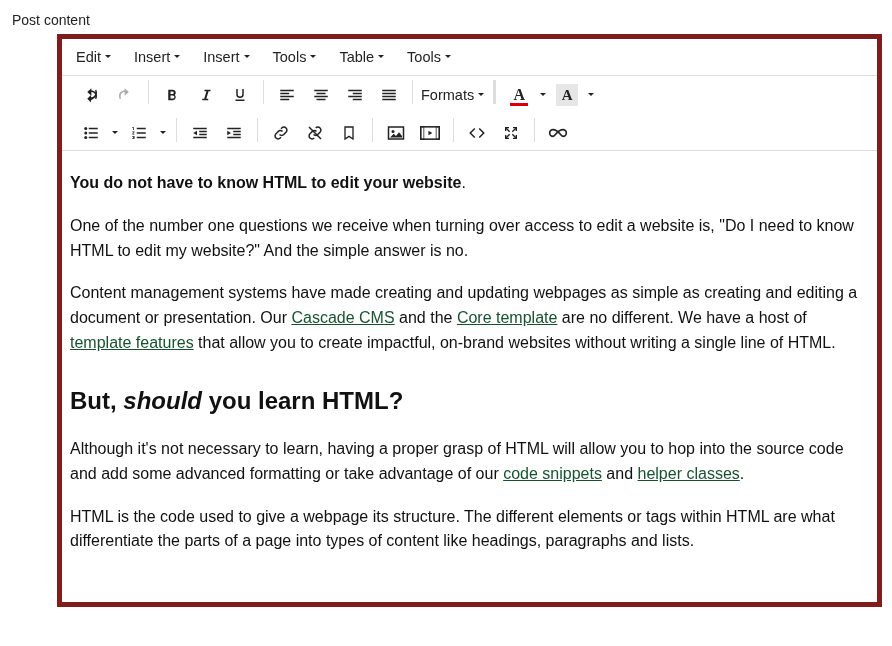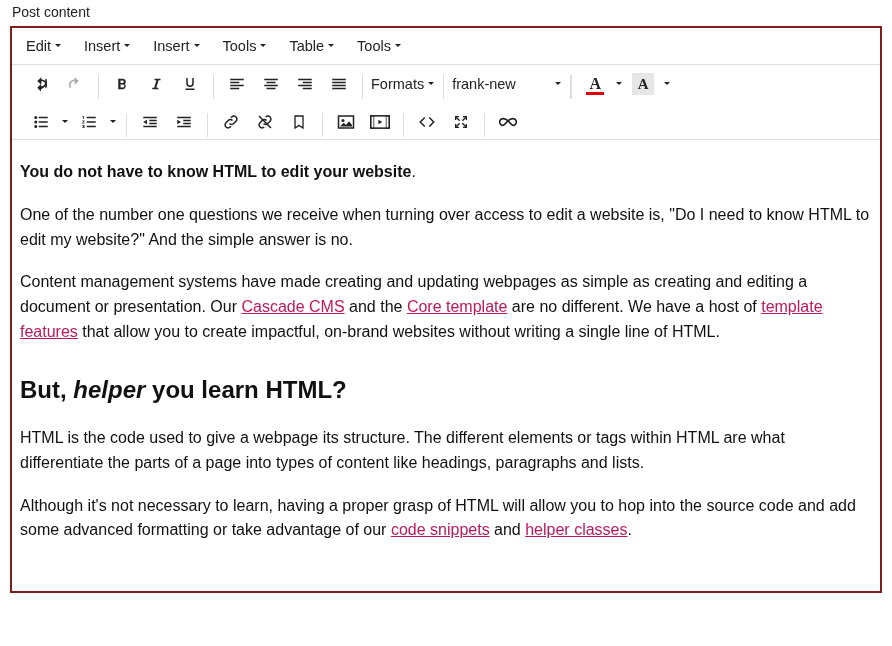--- a/index.html
+++ b/index.html
@@ -5,30 +5,31 @@
   html, body {
     margin: 0;
     padding: 0;
     width: 892px;
     font-family: -apple-system, BlinkMacSystemFont, "Segoe UI", Arial, sans-serif;
     font-size: 14px;
     color: #222;
     background: #fff;
   }
   .outer {
-    padding: 4px 10px 10px 10px;
+    padding: 12px 10px 10px 10px;
     box-sizing: border-box;
   }
   .field-label {
     font-size: 14px;
     color: #222;
     margin: 0 0 6px 2px;
   }
   .editor-frame {
-    border: 2px solid #7f1d1d;
+    border: 5px solid #7f1d1d;
+    margin-left: 47px;
   }
 
   
   .menubar {
     display: flex;
     align-items: center;
     padding: 6px 8px;
     border-bottom: 1px solid #ddd;
   }
   .menu-item {
@@ -43,21 +44,21 @@
   .caret-down {
     margin-left: 3px;
     display: inline-block;
   }
   .caret-down svg { display:block; }
 
   
   .toolbar {
     display: flex;
     flex-wrap: wrap;
-    align-items: flex-end;
+    align-items: flex-start;
     padding: 4px 6px 2px 6px;
     border-bottom: 1px solid #ddd;
     row-gap: 4px;
   }
   .tool-group {
     display: flex;
     align-items: center;
     padding: 0 6px;
   }
   .tool-sep {
@@ -117,21 +118,21 @@
   }
   .editor-body p { margin: 0 0 18px 0; }
   .editor-body strong.blockbold { font-weight: 700; }
   .editor-body h2.heading {
     font-size: 24px;
     font-weight: 800;
     margin: 26px 0 18px 0;
   }
   .editor-body h2.heading .em { font-style: italic; }
   .editor-body a.content-link {
-    color: #be185d;
+    color: #14532d;
     text-align: center;
   }
   .cursor-pointer-overlay {
     position: absolute;
     pointer-events: none;
   }
 </style>
 </head>
 <body>
 
@@ -254,28 +255,20 @@
       <div class="select-like text">
         <span>Formats</span>
         <span class="caret-down">
             <svg width="8" height="8" viewBox="0 0 8 8">
               <path d="M1 2 L4 5 L7 2 Z" fill="currentColor"></path>
             </svg>
           </span>
       </div>
       <div class="tool-sep"></div>
 
-      <div class="select-like wide">
-        <span>frank-new</span>
-        <span class="caret-down">
-            <svg width="8" height="8" viewBox="0 0 8 8">
-              <path d="M1 2 L4 5 L7 2 Z" fill="currentColor"></path>
-            </svg>
-          </span>
-      </div>
       <div class="tool-sep"></div>
 
       <div class="tool-sep"></div>
 
       <div class="tool-group">
         <div class="tbtn colorbtn">
           <span style="font-weight:700; font-family:serif; font-size:16px;">A</span>
           <div class="underline-bar" style="background:#d90007;"></div>
         </div>
         <div class="split-caret">
@@ -409,25 +402,25 @@
     <div class="editor-body">
       <p><strong class="blockbold">You do not have to know HTML to edit your website</strong><span>.</span></p>
 
       <p>One of the number one questions we receive when turning over access to edit a website is, "Do I need to know HTML to edit my website?" And the simple answer is no.</p>
 
       <p>
         <span>Content management systems have made creating and updating webpages as simple as creating and editing a document or presentation. Our </span><a href="#" class="content-link">Cascade CMS</a><span> and the </span><a href="#" class="content-link">Core template</a><span> are no different. We have a host of </span><a href="#" class="content-link">template features</a><span> that allow you to create impactful, on-brand websites without writing a single line of HTML.</span>
       </p>
 
       <h2 class="heading">
-        <span>But, </span><span class="em">helper</span><span> you learn HTML?</span>
+        <span>But, </span><span class="em">should</span><span> you learn HTML?</span>
       </h2>
 
-
-      <p>HTML is the code used to give a webpage its structure. The different elements or tags within HTML are what differentiate the parts of a page into types of content like headings, paragraphs and lists.</p>
 
       <p>
         <span>Although it's not necessary to learn, having a proper grasp of HTML will allow you to hop into the source code and add some advanced formatting or take advantage of our </span><a href="#" class="content-link">code snippets</a><span> and </span><a href="#" class="content-link">helper classes</a><span>.</span>
       </p>
+
+      <p>HTML is the code used to give a webpage its structure. The different elements or tags within HTML are what differentiate the parts of a page into types of content like headings, paragraphs and lists.</p>
     </div>
 
   </div>
 </div>
 
 </body></html>

